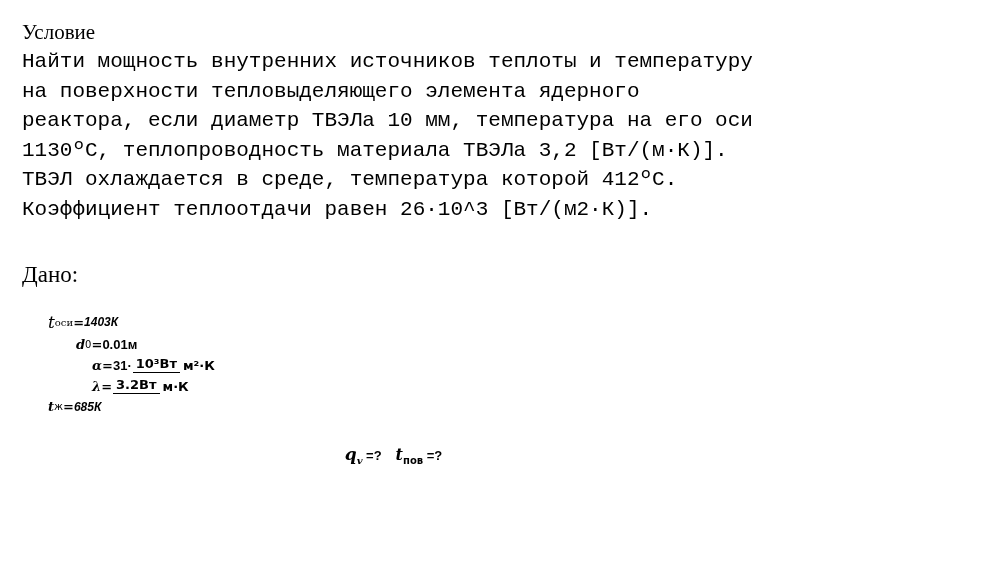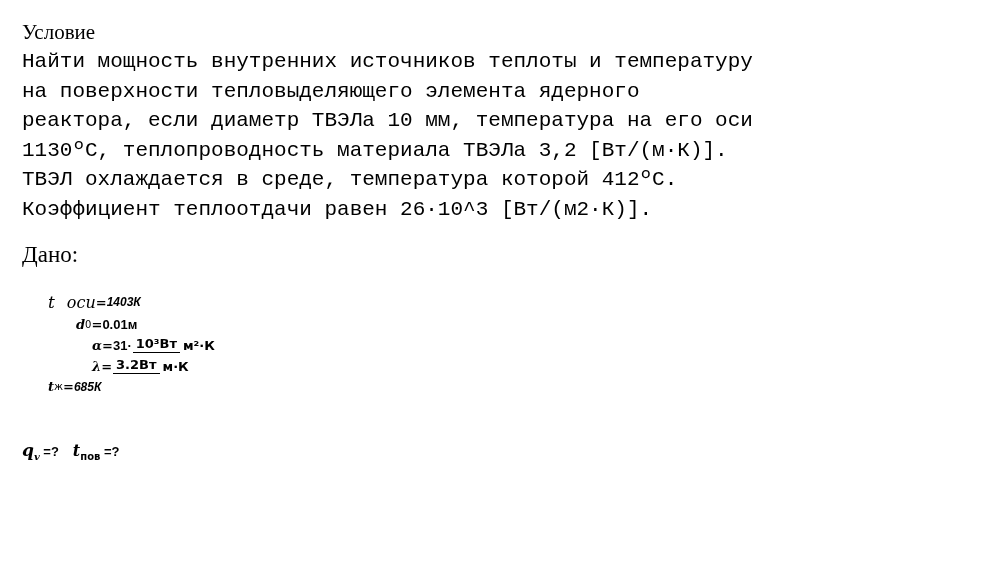--- a/index.html
+++ b/index.html
@@ -29,21 +29,21 @@
   .problem-text {
     font-size: 21px;
     line-height: 29.5px;
     font-family: Liberation Mono, monospace;
     margin: 0;
     max-width: 960px;
   }
   .given-heading {
     font-size: 23px;
     line-height: 30px;
-    margin-top: 16px;
+    margin-top: 36px;
   }
   .find-heading {
     font-size: 23px;
     line-height: 30px;
     margin-top: 30px;
   }
   .formula-block {
     margin-top: 22px;
     margin-left: 24px;
     font-family: "DejaVu Sans", sans-serif;
@@ -62,25 +62,23 @@
   .ital {
     font-style: italic;
     font-family: "DejaVu Serif", serif;
   }
   .var-main {
     font-style: italic;
     font-family: "DejaVu Serif", serif;
     font-size: 17px;
   }
   .sub {
-    font-size: 16px;
-    vertical-align: sub;
-    font-style: italic;
-    font-family: "DejaVu Serif", serif;
-    margin-left: 12px;
+    font-size: 10px;
+    vertical-align: sub;
+    font-family: "DejaVu Serif", serif;
   }
   .sub-up {
     font-size: 10px;
     vertical-align: sub;
     font-style: normal;
     font-family: "DejaVu Sans", sans-serif;
   }
   .plain {
     font-family: Liberation Sans, sans-serif;
     font-weight: bold;
@@ -114,22 +112,22 @@
     font-size: 13px;
     line-height: 14px;
     text-align: center;
   }
   .eq-sign {
     font-family: "DejaVu Sans", sans-serif;
     font-weight: bold;
     font-size: 13px;
   }
   .find-formula {
-    margin-top: 46px;
-    text-align: left;
+    margin-top: 30px;
+    text-align: center;
     font-family: "DejaVu Sans", sans-serif;
     font-size: 15px;
   }
   .find-formula .q {
     font-style: italic;
     font-family: "DejaVu Serif", serif;
     font-weight: bold;
     font-size: 17px;
   }
   .find-formula .t {

